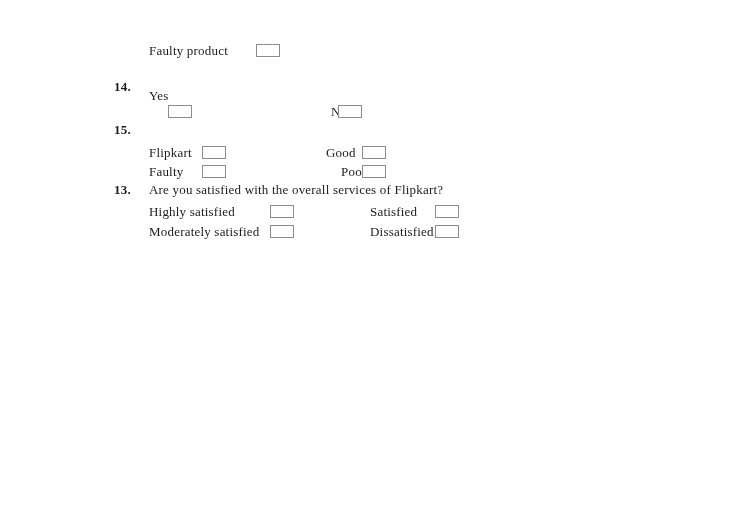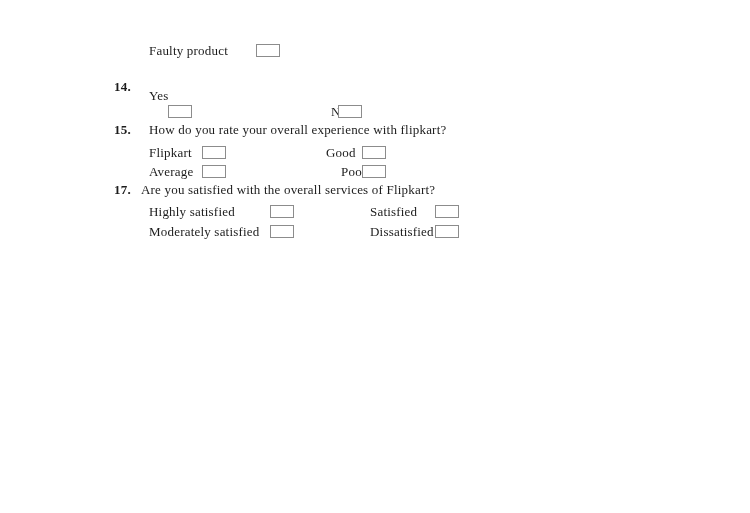--- a/index.html
+++ b/index.html
@@ -55,36 +55,35 @@
 
   <span class="qnum" style="left:114px; top:80px">14.</span>
 
   <span class="lbl" style="left:133px; top:89px">Yes</span>
   <div class="cb" style="left:168px; top:105px" role="checkbox" aria-checked="false"></div>
 
   <span class="lbl" style="left:315px; top:105px">No</span>
   <div class="cb" style="left:338px; top:105px" role="checkbox" aria-checked="false"></div>
 
   <span class="qnum" style="left:114px; top:123px">15.</span>
-  <span class="lbl" style="left:133px; top:123px">How do you rate your overall experience with flipkart?</span>
 
   <span class="lbl" style="left:133px; top:146px">Flipkart</span>
   <div class="cb" style="left:202px; top:146px" role="checkbox" aria-checked="false"></div>
 
   <span class="lbl" style="left:310px; top:146px">Good</span>
   <div class="cb" style="left:362px; top:146px" role="checkbox" aria-checked="false"></div>
 
-  <span class="lbl" style="left:133px; top:165px">Average</span>
+  <span class="lbl" style="left:133px; top:165px">Faulty</span>
   <div class="cb" style="left:202px; top:165px" role="checkbox" aria-checked="false"></div>
 
   <span class="lbl" style="left:325px; top:165px">Poor</span>
   <div class="cb" style="left:362px; top:165px" role="checkbox" aria-checked="false"></div>
 
-  <span class="qnum" style="left:114px; top:183px">17.</span>
-  <span class="lbl" style="left:125px; top:183px">Are you satisfied with the overall services of Flipkart?</span>
+  <span class="qnum" style="left:114px; top:183px">13.</span>
+  <span class="lbl" style="left:133px; top:183px">Are you satisfied with the overall services of Flipkart?</span>
 
   <span class="lbl" style="left:133px; top:205px">Highly satisfied</span>
   <div class="cb" style="left:270px; top:205px" role="checkbox" aria-checked="false"></div>
 
   <span class="lbl" style="left:354px; top:205px">Satisfied</span>
   <div class="cb" style="left:435px; top:205px" role="checkbox" aria-checked="false"></div>
 
   <span class="lbl" style="left:133px; top:225px">Moderately satisfied</span>
   <div class="cb" style="left:270px; top:225px" role="checkbox" aria-checked="false"></div>
 

